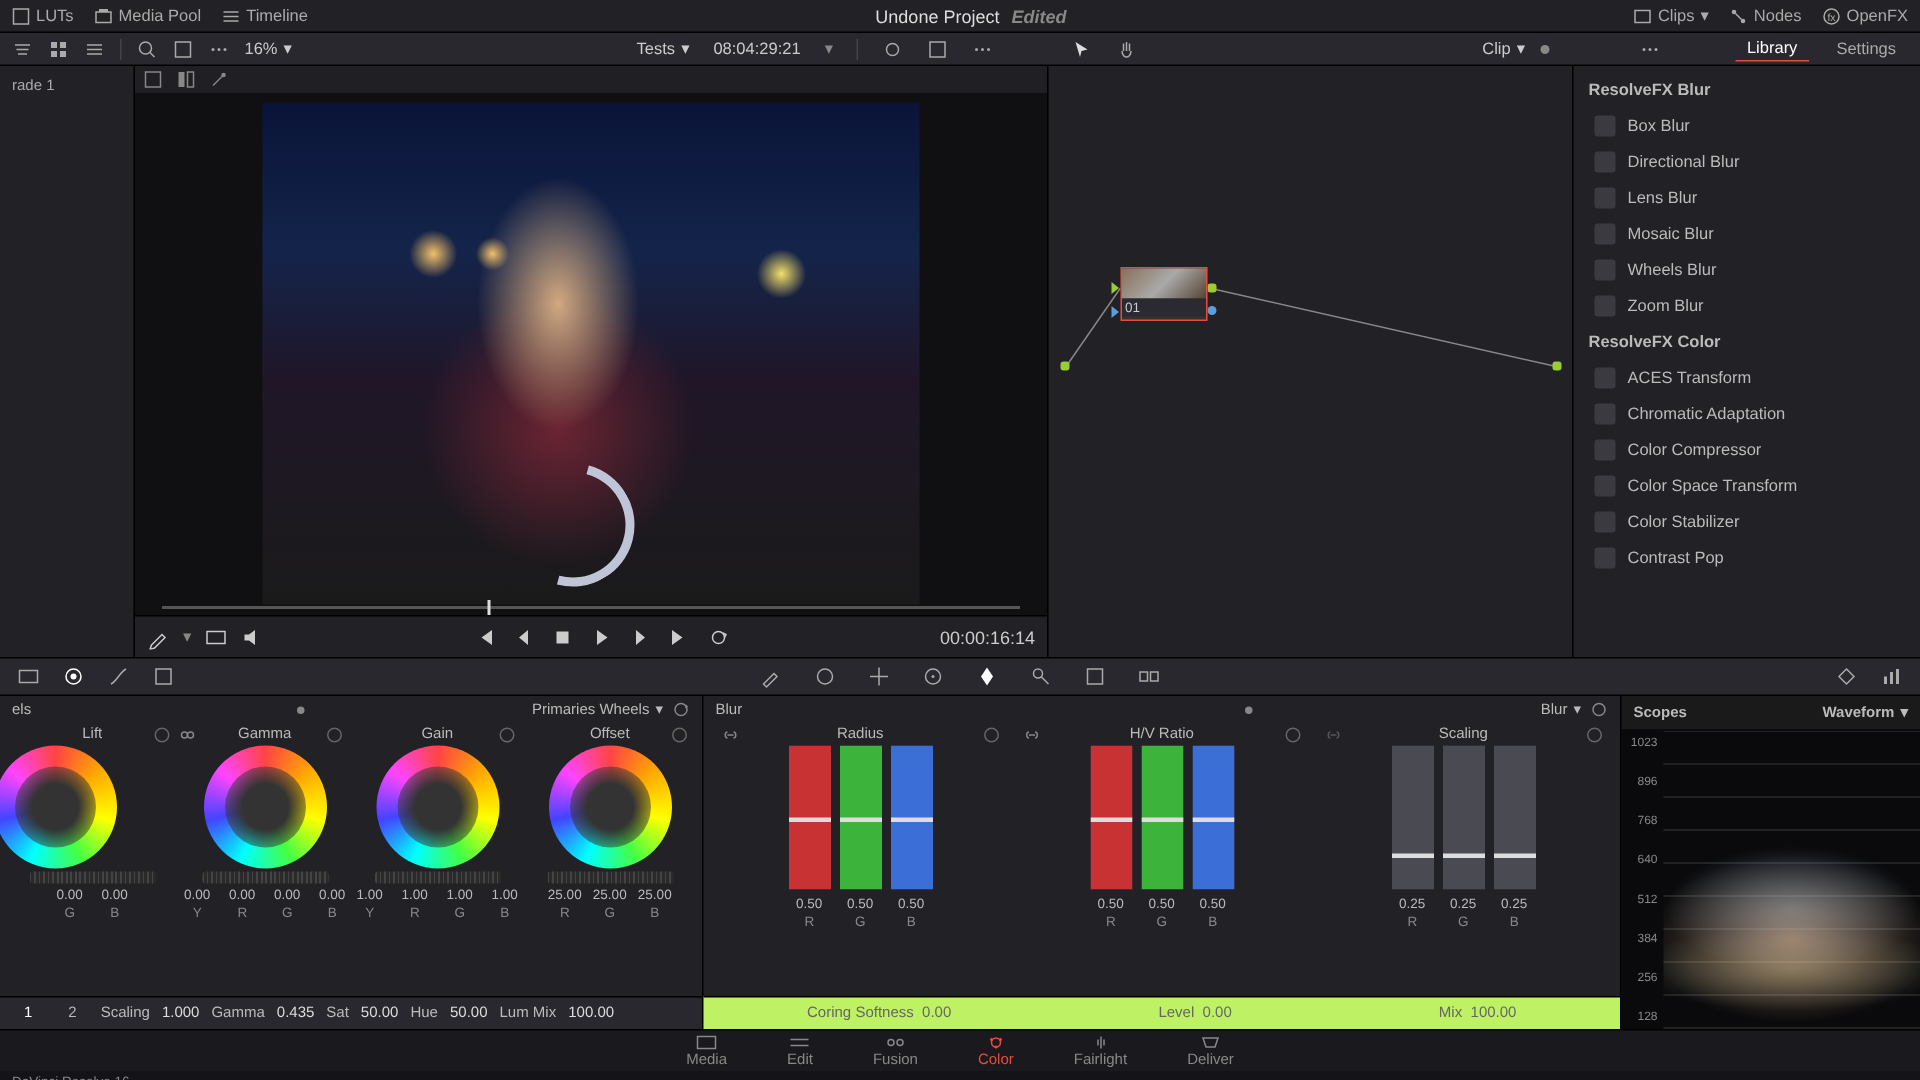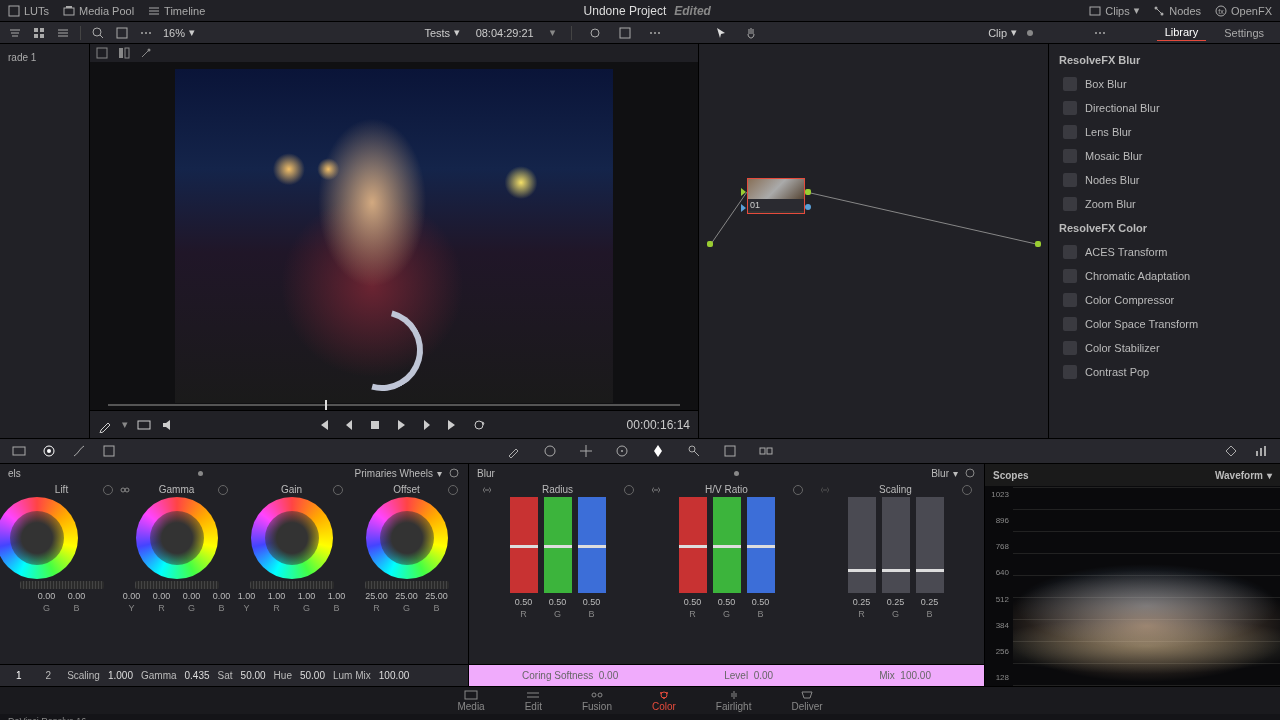--- a/index.html
+++ b/index.html
@@ -70,39 +70,39 @@
 .color-wheel .center-dot { position: absolute; width: 8px; height: 8px; background: #aaa; border-radius: 50%; left: 50%; top: 50%; transform: translate(-50%, -50%); border: 1px solid #333; }
 .wheel-strip { width: 84px; height: 8px; background: repeating-linear-gradient(90deg, #444 0 1px, #2a2a2a 1px 3px); border-radius: 2px; }
 .wheel-values { display: flex; gap: 4px; font-size: 9px; color: #bbb; justify-content: center; }
 .wheel-values span { width: 26px; text-align: center; }
 .wheel-chans { display: flex; gap: 4px; font-size: 9px; color: #888; justify-content: center; }
 .wheel-chans span { width: 26px; text-align: center; }
 .params-row { height: 22px; background: #28282e; border-top: 1px solid #000; display: flex; align-items: center; padding: 0 8px; gap: 8px; font-size: 10px; color: #bbb; }
 .params-row .pv { color: #ddd; }
 .params-row .tab { padding: 0 8px; cursor: pointer; }
 .params-row .tab.active { color: #fff; }
-.blur-panel { width: 516px; background: #212126; border-left: 1px solid #000; display: flex; flex-direction: column; }
+.blur-panel { width: 612px; background: #212126; border-left: 1px solid #000; display: flex; flex-direction: column; }
 .blur-container { flex: 1; display: flex; justify-content: space-around; padding: 2px 4px 0; }
 .blur-group { display: flex; flex-direction: column; align-items: center; gap: 2px; flex: 1; }
 .blur-label-row { display: flex; align-items: center; justify-content: center; width: 100%; position: relative; font-size: 10px; color: #bbb; }
 .blur-label-row .link { position: absolute; left: 8px; width: 12px; height: 12px; cursor: pointer; }
 .blur-label-row .reset { position: absolute; right: 8px; width: 10px; height: 10px; border: 1px solid #666; border-radius: 50%; cursor: pointer; }
 .rgb-bars { display: flex; gap: 6px; height: 96px; align-items: flex-end; }
 .rgb-bar { width: 28px; height: 100%; background: #2a2a30; position: relative; overflow: hidden; }
 .rgb-bar .fill { position: absolute; bottom: 0; width: 100%; height: 100%; }
 .rgb-bar .handle { position: absolute; width: 100%; height: 3px; background: #ddd; }
 .rgb-bar.red .fill { background: #c83232; }
 .rgb-bar.green .fill { background: #3cb43c; }
 .rgb-bar.blue .fill { background: #3c6ed8; }
 .rgb-bar.grey .fill { background: #4a4a52; }
 .blur-values { display: flex; gap: 6px; font-size: 9px; color: #bbb; margin-top: 2px; }
 .blur-values span { width: 28px; text-align: center; }
 .blur-chans { display: flex; gap: 6px; font-size: 9px; color: #888; }
 .blur-chans span { width: 28px; text-align: center; }
-.blur-params { height: 22px; background: #f0abfc; border-top: 1px solid #000; display: flex; align-items: center; justify-content: space-around; font-size: 10px; color: #666; }
+.blur-params { height: 22px; background: #bef264; border-top: 1px solid #000; display: flex; align-items: center; justify-content: space-around; font-size: 10px; color: #666; }
 .scopes-panel { flex: 1; background: #1a1a1a; border-left: 1px solid #000; display: flex; flex-direction: column; }
 .scopes-head { height: 18px; display: flex; align-items: center; justify-content: space-between; padding: 11px 8px; color: #bbb; font-size: 10px; font-weight: bold; }
 .scopes-body { flex: 1; position: relative; background: #0a0a0c; }
 .scope-ticks { position: absolute; left: 0; top: 0; bottom: 0; width: 26px; display: flex; flex-direction: column; justify-content: space-between; padding: 4px 2px; font-size: 8px; color: #888; text-align: right; }
 .scope-canvas { position: absolute; left: 28px; right: 0; top: 0; bottom: 0; }
 .scope-wave { width: 100%; height: 100%; background:
   radial-gradient(ellipse 80% 40% at 50% 70%, rgba(255,200,150,0.5), transparent 70%),
   radial-gradient(ellipse 70% 30% at 50% 60%, rgba(150,200,255,0.4), transparent 70%),
   radial-gradient(ellipse 90% 20% at 50% 80%, rgba(255,255,200,0.3), transparent 70%),
   repeating-linear-gradient(0deg, #222 0 1px, transparent 1px 22px);
@@ -337,21 +337,21 @@
         <div class="fx-item">
           <div class="fx-icon"></div>
           <span>Lens Blur</span>
         </div>
         <div class="fx-item">
           <div class="fx-icon"></div>
           <span>Mosaic Blur</span>
         </div>
         <div class="fx-item">
           <div class="fx-icon"></div>
-          <span>Nodes Blur</span>
+          <span>Wheels Blur</span>
         </div>
         <div class="fx-item">
           <div class="fx-icon"></div>
           <span>Zoom Blur</span>
         </div>
       </div>
     <div class="fx-header">ResolveFX Color</div>
     <div id="fx-color-list">
         <div class="fx-item">
           <div class="fx-icon"></div>

